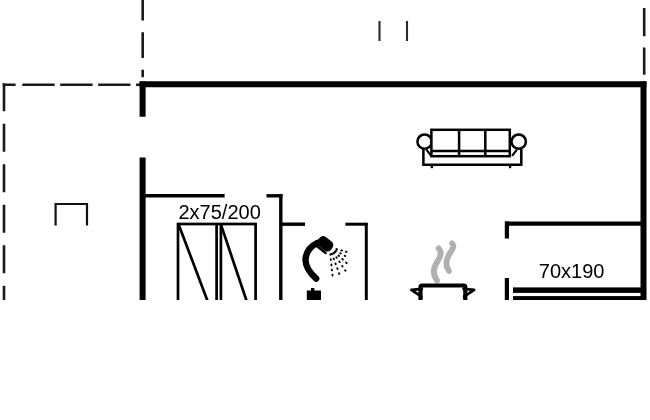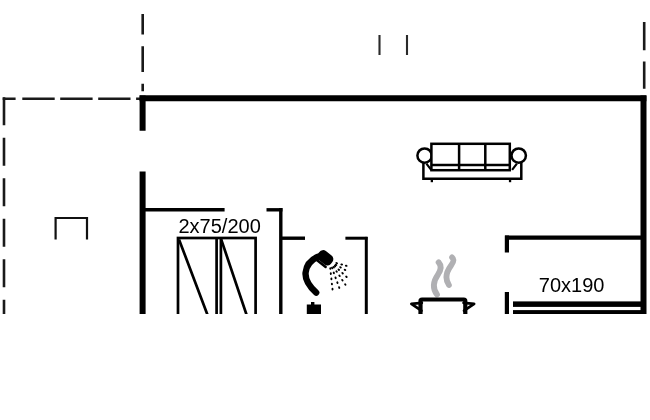--- a/index.html
+++ b/index.html
@@ -1,16 +1,16 @@
 <!DOCTYPE html>
 <html><head>
 <meta charset="utf-8">
 <style>
   html,body{margin:0;padding:0;background:#fff;}
-  #c{width:650px;height:300px;position:relative;overflow:hidden;margin-top:14px;}
+  #c{width:650px;height:300px;position:relative;overflow:hidden;}
   svg{display:block;}
   text{font-family:"Liberation Sans",sans-serif;}
 </style>
 </head>
 <body>
 <div id="c">
 <svg width="650" height="420" viewBox="0 0 650 420">
 <rect x="0" y="0" width="650" height="420" fill="#ffffff"></rect>
 
 <g stroke="#1a1a1a" stroke-width="2.6" fill="none">

